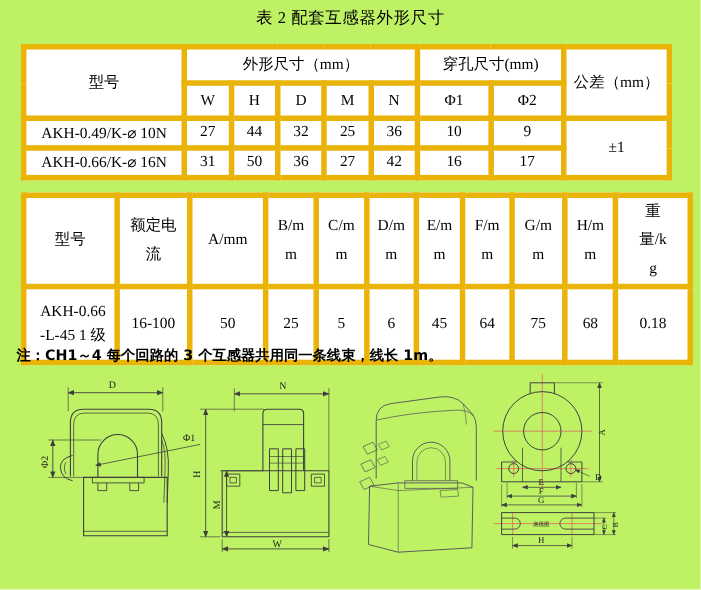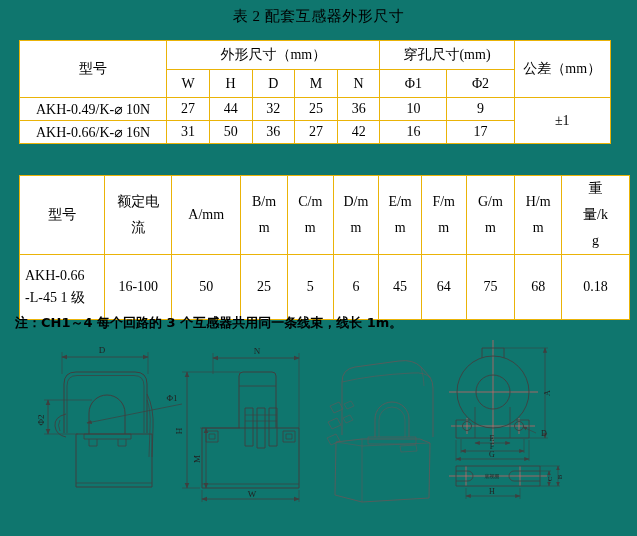--- a/index.html
+++ b/index.html
@@ -1,30 +1,30 @@
 <!DOCTYPE html>
 <html><head>
 <meta charset="utf-8">
 <style>
   html,body{margin:0;padding:0;background:#fff;}
-  .page{position:relative;width:637px;height:536px;background:#0f766e;overflow:hidden;
+  .page{position:relative;width:637px;height:536px;background:#bef264;overflow:hidden;
         font-family:"Liberation Serif","DejaVu Serif",serif;color:#000;}
   .title{position:absolute;top:7px;left:0;width:100%;text-align:center;
          font-size:15px;letter-spacing:.5px;}
   table{border-collapse:collapse;table-layout:fixed;position:absolute;background:#fff;}
-  td{border:1px solid #eab308;text-align:center;vertical-align:middle;
+  td{border:5px solid #eab308;text-align:center;vertical-align:middle;
      font-size:14px;padding:0;overflow:hidden;}
   .t1{left:19px;top:40px;width:592px;}
   .t1 tr.h1 td{height:28px;}
   .t1 tr.h2 td{height:27px;}
   .t1 tr.d td{height:22px;}
   .t2{left:19px;top:175px;width:611px;}
   .t2 tr.h td{height:70px;line-height:26px;}
   .t2 tr.d td{height:64px;}
-  .wrapmodel{line-height:22px;text-align:left;padding-left:5px;}
+  .wrapmodel{line-height:22px;text-align:center;padding-left:5px;}
   .wk48{display:inline-block;width:48px;word-break:break-all;line-height:26px;}
   .wk26{display:inline-block;width:26px;word-break:break-all;line-height:26px;}
   .wk30{display:inline-block;width:31px;word-break:break-all;line-height:26px;}
   .note{position:absolute;top:314px;left:15px;width:630px;
         font-family:"DejaVu Sans","Liberation Sans",sans-serif;
         font-weight:bold;font-size:13px;}
   .caption{position:absolute;top:509px;left:0;width:100%;text-align:center;font-size:15px;}
   svg text{font-family:"Liberation Serif","DejaVu Serif",serif;fill:#222;}
   .drawings{position:absolute;top:338px;left:0;}
 </style>

